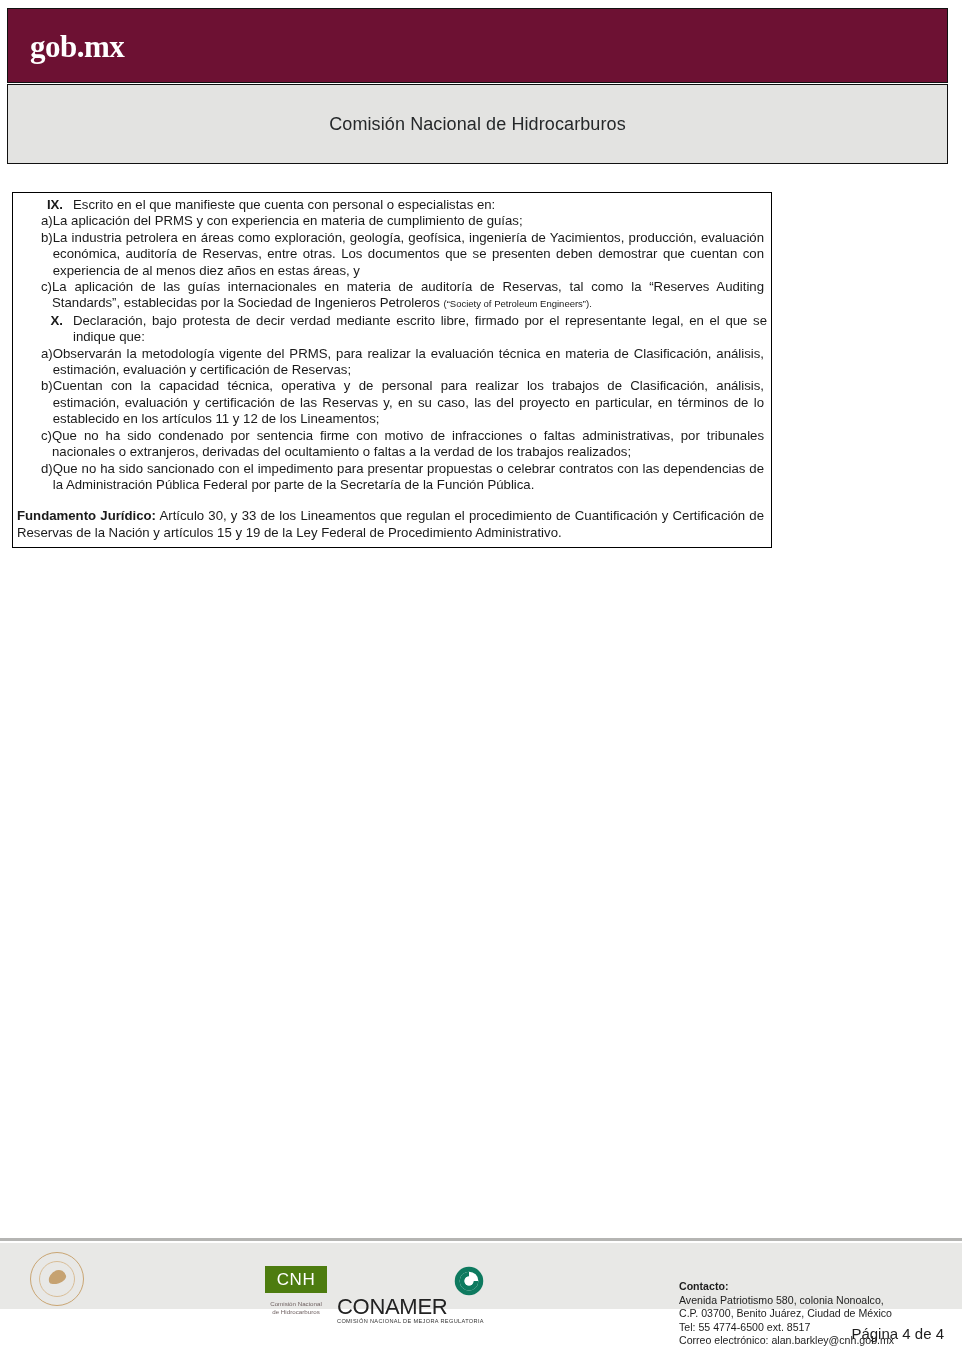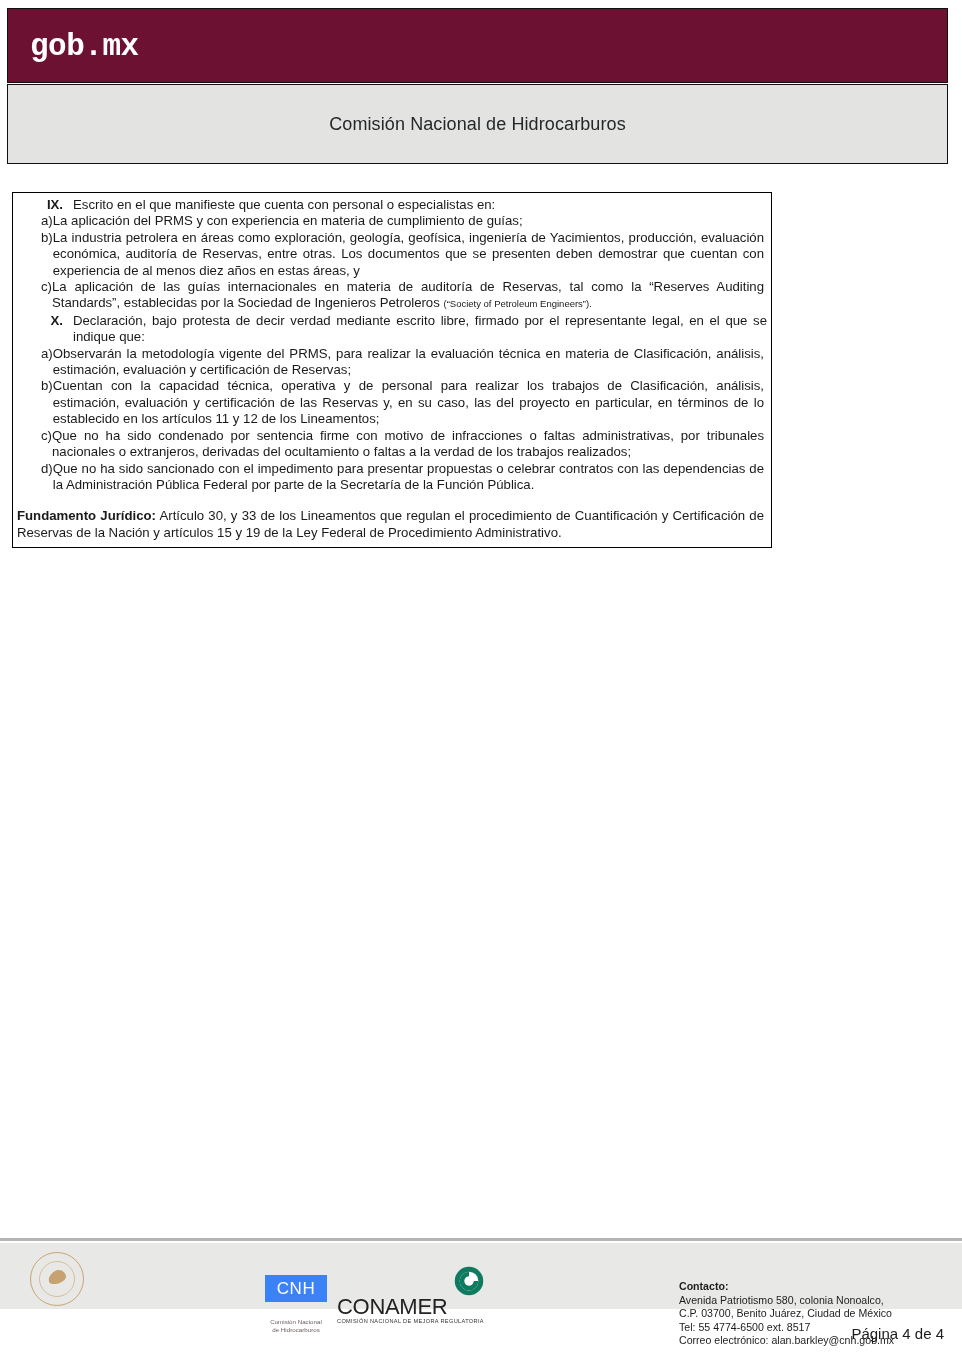--- a/index.html
+++ b/index.html
@@ -26,21 +26,21 @@
     background: #6d1133;
     border: 1px solid #111111;
     box-sizing: border-box;
   }
   #gobmx-logo {
     position: absolute;
     left: 22px;
     top: 50%;
     transform: translateY(-50%);
     color: #ffffff;
-    font-family: Liberation Mono, monospace;
+    font-family: Liberation Serif, serif;
     font-weight: bold;
     font-size: 31px;
     letter-spacing: -0.5px;
     line-height: 1;
   }
   #agency-bar {
     position: absolute;
     left: 7px;
     top: 84px;
     width: 941px;
@@ -205,27 +205,27 @@
   #cnh-lockup {
     position: absolute;
     left: 251px;
     top: 1259px;
     text-align: center;
     width: 90px;
   }
   #cnh-mark {
     width: 62px;
     height: 27px;
-    background: #3b82f6;
+    background: #4d7c0f;
     color: #ffffff;
     font-family: "Liberation Sans", sans-serif;
     font-size: 17px;
     letter-spacing: 0.5px;
     line-height: 27px;
-    margin: 16px auto;
+    margin: 7px auto;
   }
   #cnh-sub {
     font-size: 6.2px;
     color: #6d5f5f;
     line-height: 8px;
     margin-top: 3px;
     white-space: pre-line;
   }
 
   

